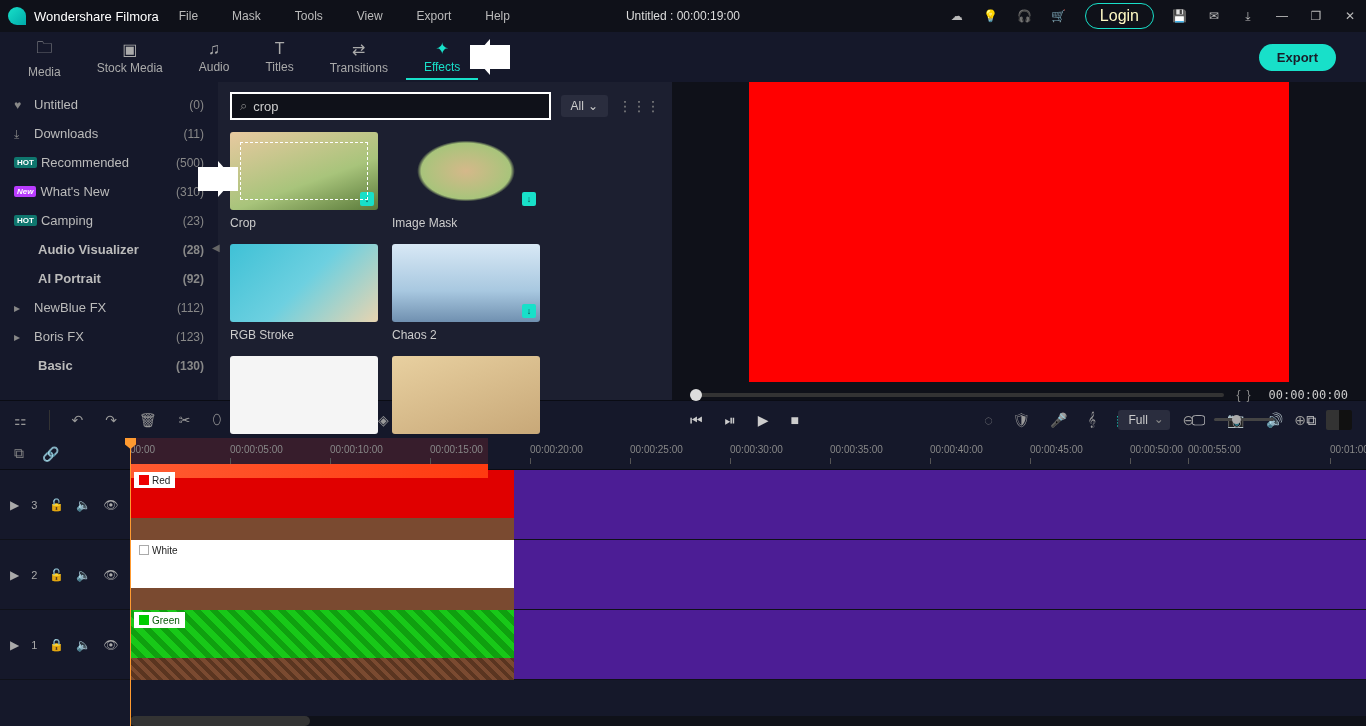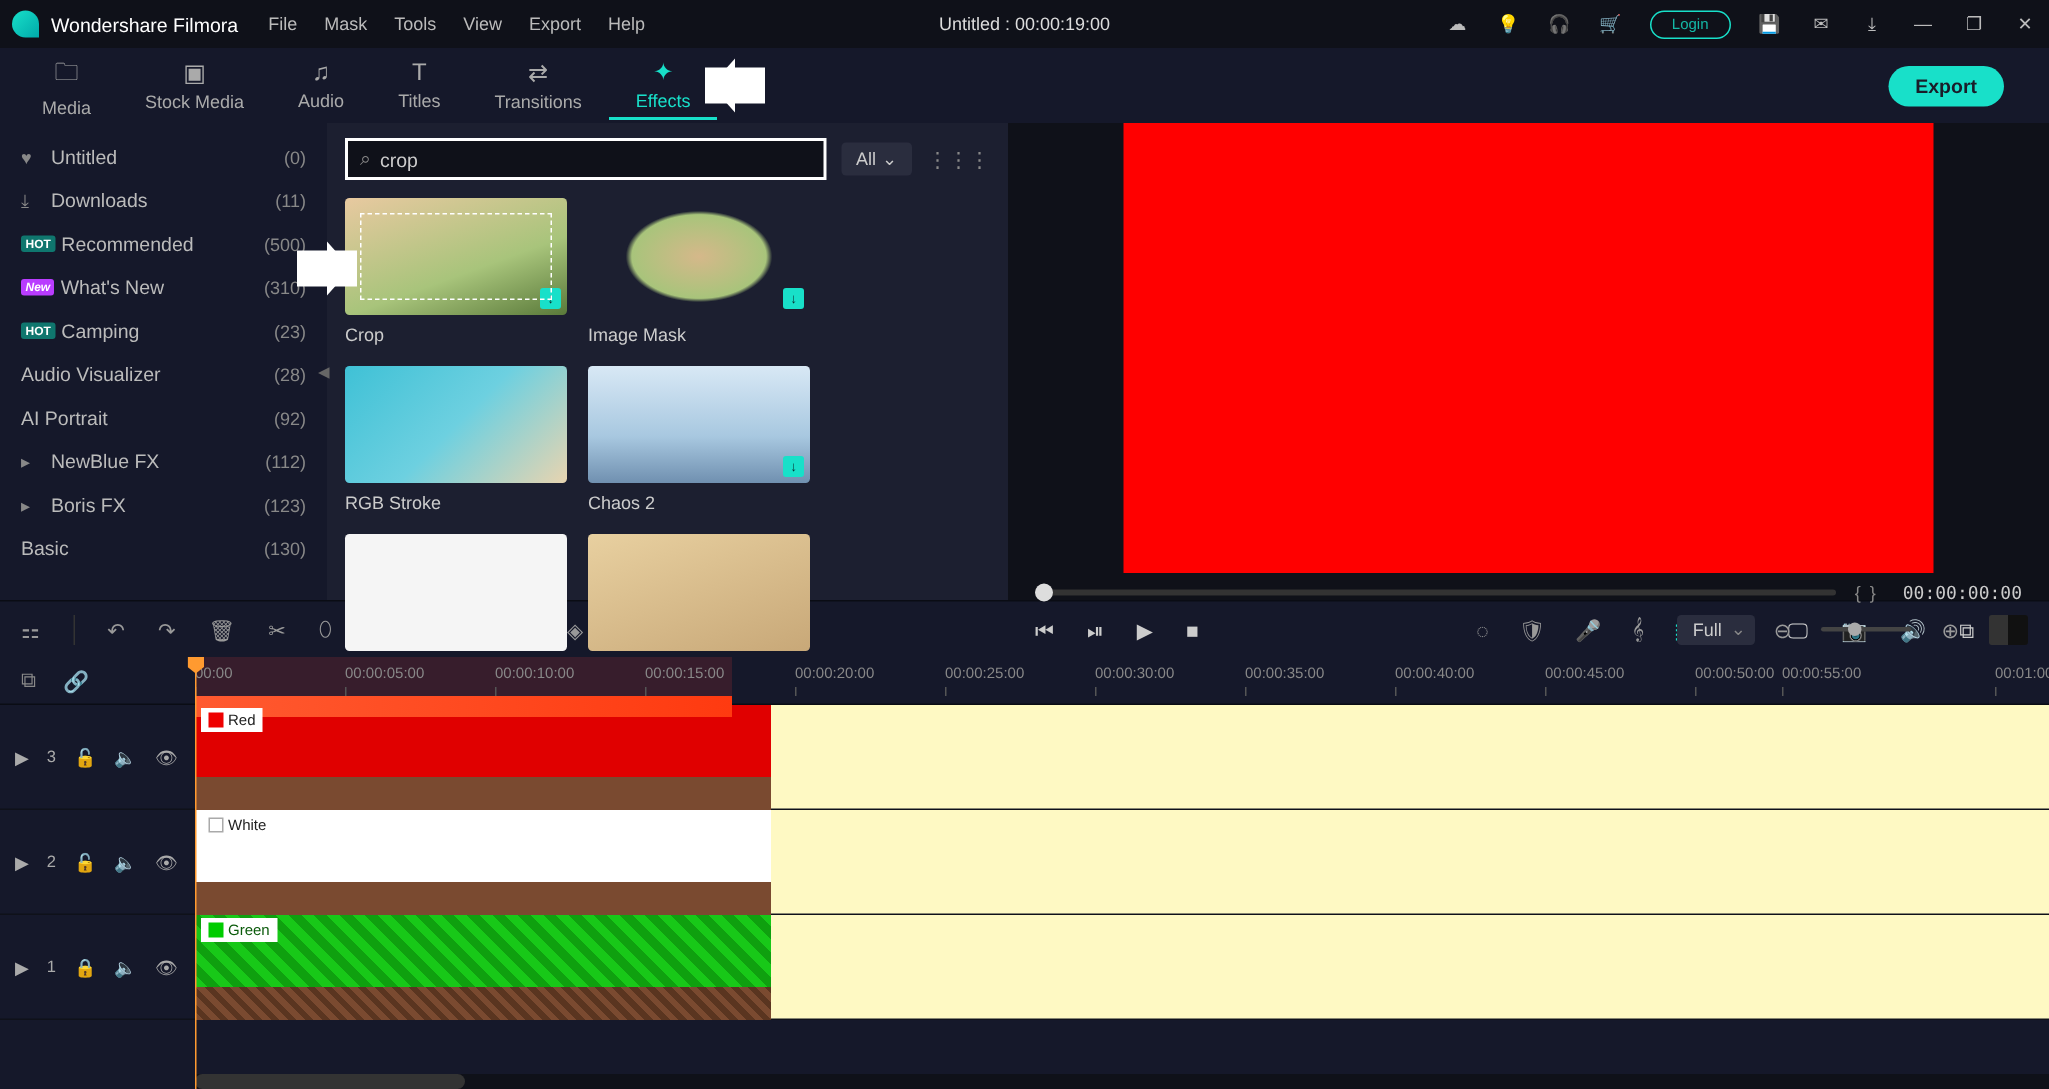--- a/index.html
+++ b/index.html
@@ -2,26 +2,26 @@
 <html><head>
 <meta charset="utf-8">
 <style>
 * { margin: 0; padding: 0; box-sizing: border-box; font-family: Arial, sans-serif; user-select: none; }
 body { width: 1366px; height: 726px; background: #1a1d29; color: #ccc; overflow: hidden; position: relative; }
 
 
 .titlebar { height: 32px; background: #0f1119; display: flex; align-items: center; padding: 0 8px; font-size: 12px; }
 .logo { width: 18px; height: 18px; background: linear-gradient(135deg, #18e0c9, #0aa); border-radius: 50% 50% 0 50%; margin-right: 8px; }
 .app-name { color: #fff; font-size: 13px; margin-right: 20px; }
-.menubar { display: flex; gap: 18px; }
+.menubar { display: flex; gap: 34px; }
 .menubar span { color: #bbb; cursor: pointer; }
 .titlebar-center { position: absolute; left: 50%; transform: translateX(-50%); color: #ddd; }
 .titlebar-right { margin-left: auto; display: flex; align-items: center; gap: 18px; }
 .titlebar-right .ico { width: 16px; height: 16px; display: flex; align-items: center; justify-content: center; color: #bbb; cursor: pointer; }
-.login-btn { border: 1.5px solid #18e0c9; color: #14b8a6; padding: 3px 14px; border-radius: 14px; font-size: 10px; }
+.login-btn { border: 1.5px solid #18e0c9; color: #fef9c3; padding: 3px 14px; border-radius: 14px; font-size: 16px; }
 .bulb { color: #f5c518; }
 .headset { color: #18e0c9; }
 .cart { color: #ff7b00; }
 
 
 .tabrow { height: 50px; background: #15182a; display: flex; align-items: center; padding: 0 10px; position: relative; }
 .tab { display: flex; flex-direction: column; align-items: center; gap: 2px; padding: 4px 18px; color: #aaa; font-size: 12px; cursor: pointer; }
 .tab.active { color: #18e0c9; border-bottom: 2px solid #18e0c9; }
 .tab .ticon { font-size: 16px; }
 .tabrow .more { margin-left: 20px; color: #ccc; font-size: 16px; }
@@ -31,21 +31,21 @@
 
 
 .main { display: flex; height: 318px; }
 .sidebar { width: 218px; background: #15182a; padding: 8px 0; font-size: 13px; overflow: hidden; }
 .side-item { display: flex; align-items: center; padding: 7px 14px; color: #bbb; cursor: pointer; }
 .side-item .icn { width: 20px; font-size: 12px; color: #888; }
 .side-item .label { flex: 1; }
 .side-item .count { color: #888; font-size: 12px; }
 .badge-hot { background: #0f766e; color: #fff; font-size: 8px; padding: 1px 3px; border-radius: 2px; margin-right: 4px; font-weight: bold; }
 .badge-new { background: #b93cff; color: #fff; font-size: 8px; padding: 1px 3px; border-radius: 2px; margin-right: 4px; font-weight: bold; font-style: italic; }
-.side-sub { padding-left: 14px; }
+.side-sub { padding-left: 38px; font-weight: bold; }
 
 .effects-panel { width: 454px; background: #1c1f30; padding: 10px 12px; position: relative; }
 .search-row { display: flex; gap: 10px; align-items: center; margin-bottom: 12px; }
 .search-box { flex: 1; display: flex; align-items: center; border: 2px solid #fff; background: #0f1119; padding: 4px 8px; font-size: 13px; color: #ccc; }
 .search-box .mag { margin-right: 6px; color: #888; }
 .filter-all { background: #2a2d3e; padding: 4px 10px; font-size: 12px; border-radius: 3px; color: #ccc; display: flex; align-items: center; gap: 4px; }
 .grid-ico { color: #888; font-size: 14px; }
 .fx-grid { display: flex; flex-wrap: wrap; gap: 14px; }
 .fx-item { width: 148px; }
 .fx-thumb { width: 148px; height: 78px; border-radius: 3px; position: relative; overflow: hidden; }
@@ -94,21 +94,21 @@
 .ruler-tick { position: absolute; top: 6px; white-space: nowrap; }
 .ruler-tick::after { content:""; position:absolute; left:0; top:14px; width:1px; height:6px; background:#555; }
 .ruler-band { position:absolute; left:0; top:0; height:32px; width:358px; background: rgba(255,60,60,0.15); }
 .marker-band { position:absolute; left:130px; top:26px; height:14px; width:358px; background: linear-gradient(90deg, #ff5a30, #ff3a10); z-index:2; }
 .playhead { position: absolute; left: 130px; top: 0; width: 1px; height: 288px; background: #ff9a30; z-index: 10; }
 .playhead::before { content:""; position:absolute; left:-5px; top:0; width:11px; height:11px; background:#ff9a30; clip-path: polygon(0 0,100% 0,100% 60%,50% 100%,0 60%); }
 
 .track { height: 70px; display: flex; border-bottom: 1px solid #0f1119; }
 .track-head { width: 130px; display: flex; align-items: center; gap: 12px; padding: 0 10px; font-size: 11px; color: #aaa; }
 .track-head .picon { font-size: 12px; }
-.track-body { flex: 1; position: relative; background: #fef9c3; text-align: right; }
+.track-body { flex: 1; position: relative; background: #4c1d95; text-align: right; }
 .clip { position: absolute; left: 0; top: 0; height: 70px; width: 384px; }
 .clip-title { position: absolute; left: 4px; top: 2px; height: 16px; background: #fff; color: #222; font-size: 10px; padding: 1px 5px; display:flex; align-items:center; gap:3px; z-index:3; }
 .clip-title .sw { width:10px; height:10px; }
 .clip-video { position:absolute; left:0; top:0; height:48px; width:100%; }
 .clip-audio { position:absolute; left:0; bottom:0; height:22px; width:100%; background:#7a4a30; }
 .clip-audio.striped { background: repeating-linear-gradient(45deg,#7a4a30,#7a4a30 4px,#5a3520 4px,#5a3520 8px); }
 .clip-red .clip-video { background:#e00000; }
 .clip-white .clip-video { background:#fff; }
 .clip-green .clip-video { background: repeating-linear-gradient(45deg,#18c818,#18c818 6px,#0fa00f 6px,#0fa00f 12px); }
 .clip-green .clip-title { color:#0a5a0a; }

